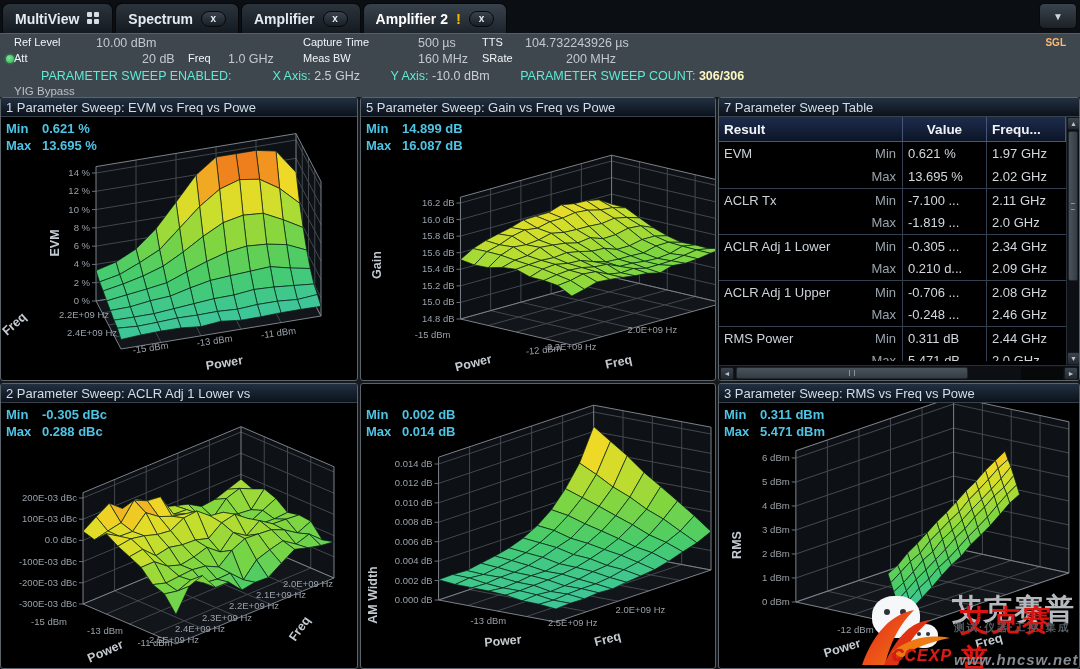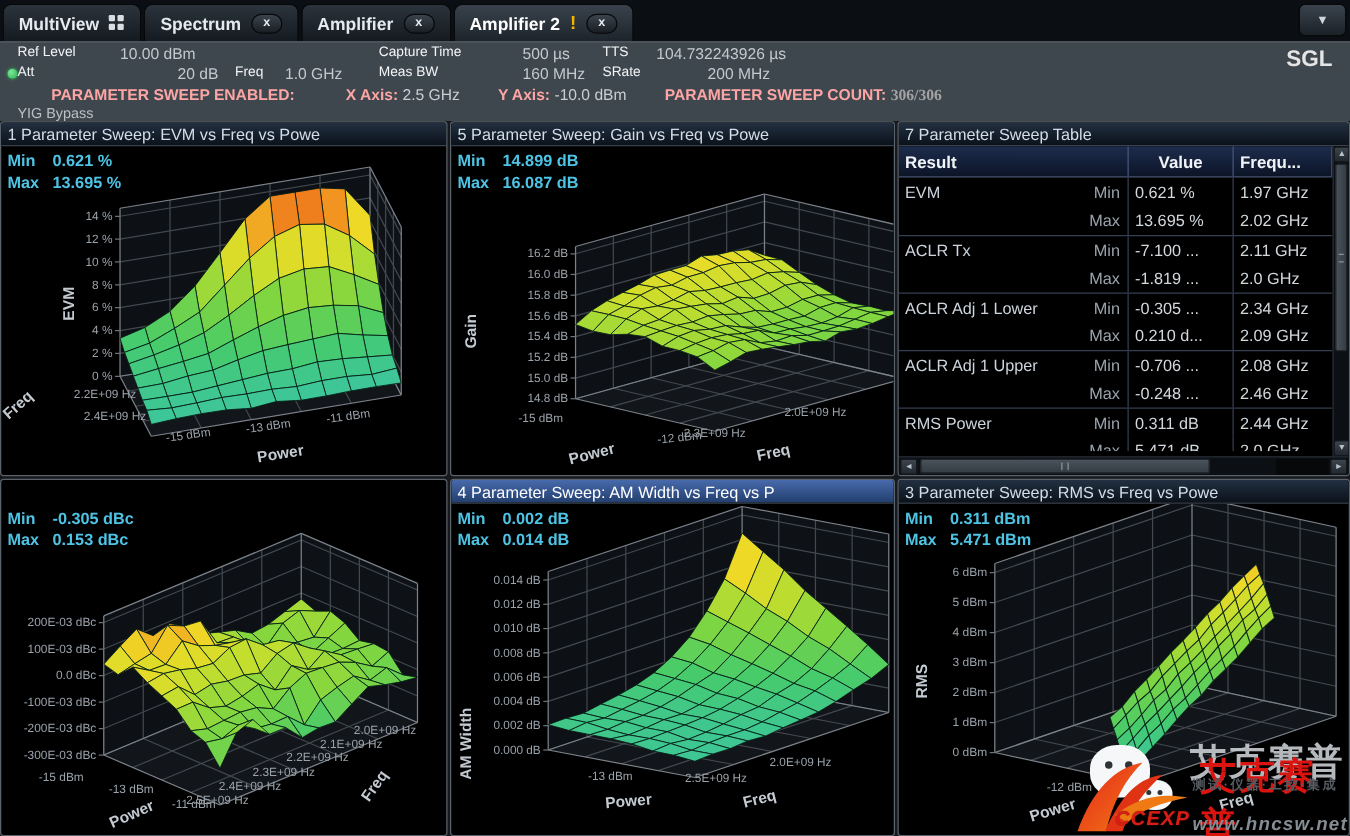--- a/index.html
+++ b/index.html
@@ -23,25 +23,25 @@
     background:linear-gradient(#3a434d,#1b2127); border:1px solid #07090b; color:#cfd6dd; font-size:10px;
     display:flex; align-items:center; justify-content:center; }
 
   
   #statusbar { position:absolute; left:0; top:33px; width:1080px; height:64px; background:#3f474e; border-top:1px solid #565e66; }
   .slabel { color:#f2f5f7; font-weight:normal; font-size:11px; position:absolute; white-space:nowrap; }
   .svalue { color:#c3c9ce; font-size:12.5px; position:absolute; white-space:nowrap; }
   #att-dot { position:absolute; left:6px; top:21px; width:8px; height:8px; border-radius:50%;
     background:radial-gradient(circle at 35% 35%, #7ce89a, #27b04a); box-shadow:0 0 3px #2fbf55; }
   #sweepline { position:absolute; left:14px; top:35px; font-size:12.5px; white-space:nowrap; }
-  #sweepline .g { color:#fca5a5; font-weight:bold;padding-left:27px; }
+  #sweepline .g { color:#5eead4; font-weight:normal;padding-left:27px; }
   #sweepline .v { color:#c9ced3; }
-  #sweepline .w { color:#a3a3a3; font-weight:bold;font-family:Liberation Serif, serif; }
+  #sweepline .w { color:#fef9c3; font-weight:bold; }
   #yigline { position:absolute; left:14px; top:51px; font-size:11.5px; color:#bac0c5; }
-  #sgl { position:absolute; right:14px; top:3px; color:#e5e5e5; font-size:18px; font-weight:bold; }
+  #sgl { position:absolute; right:14px; top:3px; color:#fdba74; font-size:10px; font-weight:bold; }
 
   
   #panels { position:absolute; left:0; top:97px; width:1080px; height:572px;
     display:grid; grid-template-columns:358px 356px 362px; grid-template-rows:284px 286px; gap:2px; background:#16191d; }
   .panel { position:relative; background:#000; border:1px solid #5a626a; border-radius:3px; overflow:hidden; }
   .ptitle { height:19px; display:flex; align-items:center; padding:0 5px;
     background:linear-gradient(#223041,#0b121b); border-bottom:1px solid #39414b;
     color:#d3dde7; font-size:13px; white-space:nowrap; overflow:hidden; }
   .ptitle.active { background:linear-gradient(#486aab,#223f6e); color:#fff; }
   .pbody { position:absolute; left:0; top:19px; right:0; bottom:0; overflow:hidden; }
@@ -574,29 +574,30 @@
           <div class="hthumb">
               <div class="hgrip"></div>
             </div>
           <div class="hgap"></div>
           <div class="sbtn hrt">►</div>
         </div>
       </div>
     </div>
 
     <div class="panel">
+      <div class="ptitle">2 Parameter Sweep: ACLR Adj 1 Lower vs</div>
       <div class="pbody">
         <div class="minmax">
           <div class="mmrow">
               <span class="mml">Min</span>
               <span>-0.305 dBc</span>
             </div>
           <div class="mmrow">
               <span class="mml">Max</span>
-              <span>0.153 dBc</span>
+              <span>0.288 dBc</span>
             </div>
         </div>
         <svg class="chart-svg" viewBox="0 0 356 265" preserveAspectRatio="none">
             <polygon points="175.0,241.0 82.0,201.0 240.0,135.0 333.0,175.0" fill="#121519"></polygon>
             <polygon points="82.0,201.0 240.0,135.0 240.0,23.7 82.0,89.7" fill="#0d1014"></polygon>
             <polygon points="333.0,175.0 240.0,135.0 240.0,23.7 333.0,63.7" fill="#0e1216"></polygon>
             <line x1="82" y1="95" x2="240" y2="29" stroke="#42484e" stroke-width="1"></line>
             <line x1="240" y1="29" x2="333" y2="69" stroke="#42484e" stroke-width="1"></line>
             <line x1="82" y1="116.19999999999999" x2="240" y2="50.19999999999999" stroke="#42484e" stroke-width="1"></line>
             <line x1="240" y1="50.19999999999999" x2="333" y2="90.19999999999999" stroke="#42484e" stroke-width="1"></line>
@@ -748,21 +749,20 @@
             <text x="251" y="218" text-anchor="end" font-size="9.5" fill="#9aa2aa">2.3E+09 Hz</text>
             <text x="224" y="229" text-anchor="end" font-size="9.5" fill="#9aa2aa">2.4E+09 Hz</text>
             <text x="198" y="240" text-anchor="end" font-size="9.5" fill="#9aa2aa">2.5E+09 Hz</text>
             <text x="106" y="252" text-anchor="middle" font-size="12.5" fill="#c3cad1" font-weight="600" transform="rotate(-24 106 252)">Power</text>
             <text x="302" y="228" text-anchor="middle" font-size="12.5" fill="#c3cad1" font-weight="600" transform="rotate(-55 302 228)">Freq</text>
           </svg>
       </div>
     </div>
 
     <div class="panel">
-      <div class="ptitle active">4 Parameter Sweep: AM Width vs Freq vs P</div>
       <div class="pbody">
         <div class="minmax">
           <div class="mmrow">
               <span class="mml">Min</span>
               <span>0.002 dB</span>
             </div>
           <div class="mmrow">
               <span class="mml">Max</span>
               <span>0.014 dB</span>
             </div>

